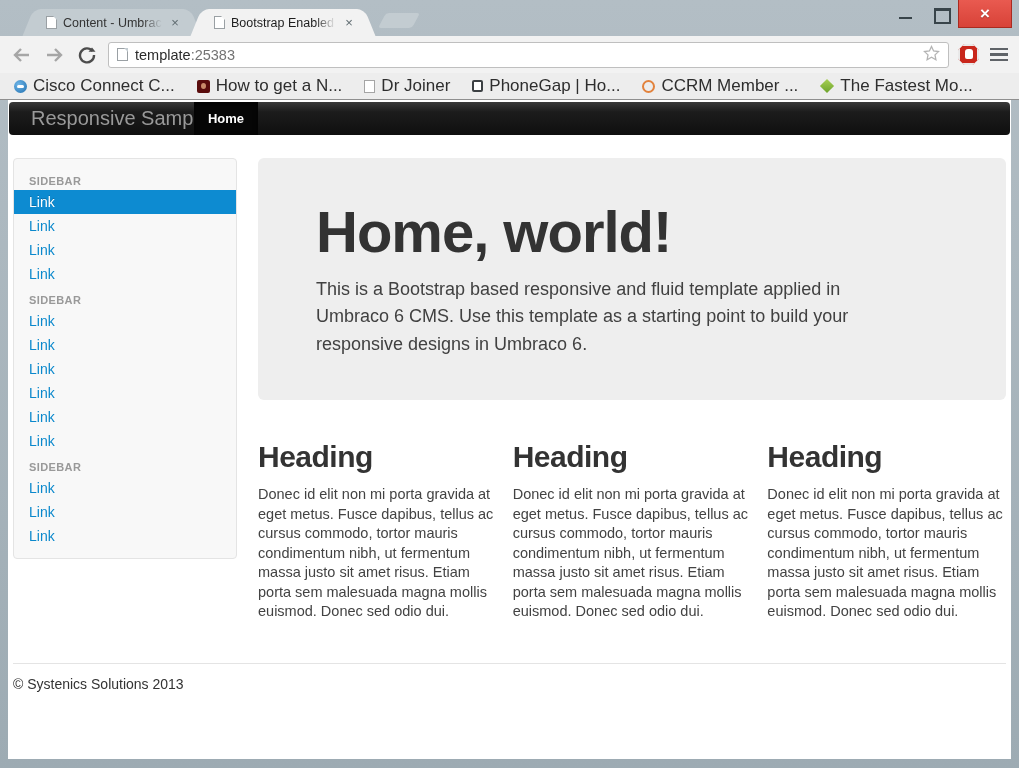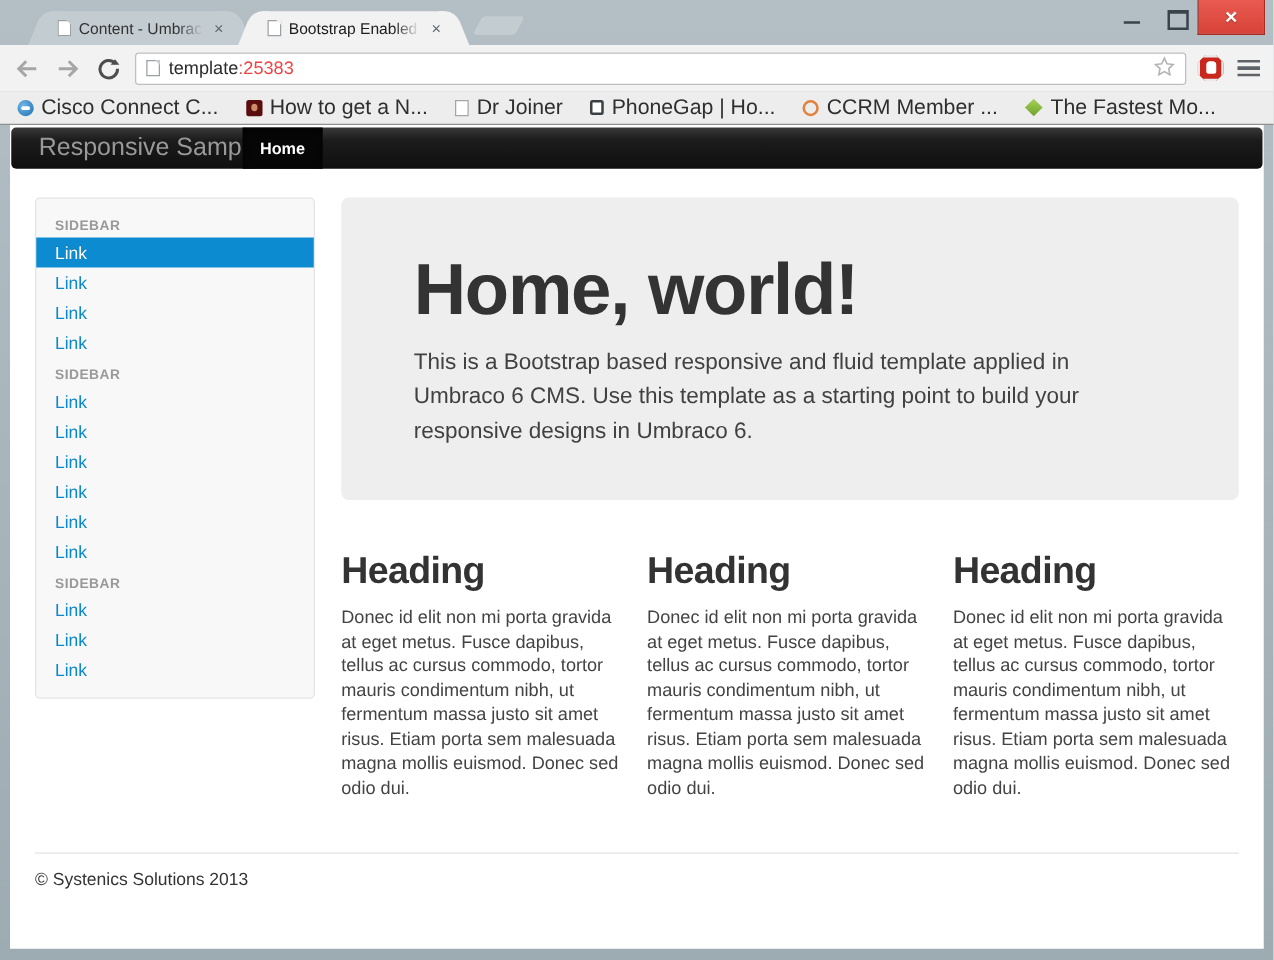--- a/index.html
+++ b/index.html
@@ -27,21 +27,21 @@
   .win-btn { width:34px; height:26px; position:relative; }
   .win-min::after { content:""; position:absolute; left:9px; bottom:7px; width:13px; height:2px; background:#38444a; }
   .win-max::after { content:""; position:absolute; left:10px; top:8px; width:13px; height:11px; border:2px solid #38444a; border-top-width:3px; background:transparent; }
   .win-close { width:54px; height:28px; background:linear-gradient(#e95a50,#d84238); border:1px solid #a92a20; border-top:none; display:flex; align-items:center; justify-content:center; color:#fff; font-size:17px; font-weight:bold; text-shadow:0 1px 1px rgba(0,0,0,.3); }
 
   
   .toolbar { height:37px; background:#f2f2f2; display:flex; align-items:center; padding:0 9px; gap:9px; position:relative; z-index:2; }
   .navbtn { display:flex; align-items:center; justify-content:center; width:24px; height:24px; }
   .omnibox { flex:1; height:26px; background:#fff; border:1px solid #bfbfbf; border-radius:3px; display:flex; align-items:center; gap:7px; padding:0 8px; font-size:14.5px; }
   .url-host { color:#2b2b2b; }
-  .url-port { color:#ef4444; }
+  .url-port { color:#737373; }
   .star { margin-left:auto; }
   .adblock { width:21px; height:21px; background:#c9271c; border-radius:3px; clip-path:polygon(30% 0,70% 0,100% 30%,100% 70%,70% 100%,30% 100%,0 70%,0 30%); position:relative; box-shadow:inset 0 0 0 2px #e9e9e9; }
   .adblock::after { content:""; position:absolute; left:7px; top:5px; width:8px; height:10px; background:#fff; border-radius:3px 3px 2px 2px; }
   .menu-ico { display:flex; flex-direction:column; gap:3px; padding:2px 2px; }
   .menu-ico i { display:block; width:18px; height:2.5px; background:#5f6368; }
 
   
   .bookmarks { height:27px; background:#ededed; border-bottom:1px solid #8f8f8f; display:flex; align-items:center; padding:0 14px; gap:22px; font-size:17px; color:#2e2e2e; position:relative; z-index:2; }
   .bm { display:flex; align-items:center; gap:6px; white-space:nowrap; }
   .bm-ico { width:13px; height:13px; flex:0 0 auto; }
@@ -54,21 +54,21 @@
   .ico-ring { border-radius:50%; border:2.5px solid #e2823c; background:transparent; }
   .ico-diamond { width:10px; height:10px; background:linear-gradient(135deg,#a8d054,#6da32c); transform:rotate(45deg); margin:0 2px; }
 
   
   .page { margin:0 8px; height:659px; background:#fff; overflow:hidden; position:relative; }
 
   .navbar { margin:2px 1px 0; height:33px; background:linear-gradient(#3a3a3a,#1c1c1c 30%,#0f0f0f); border-radius:4px; position:relative; }
   .brand { position:absolute; left:22px; top:0; line-height:33px; font-size:20px; color:#999; }
   .nav-home { position:absolute; left:185px; top:0; width:64px; height:33px; line-height:33px; text-align:center; color:#fff; font-size:13px; font-weight:bold; background:#060606; box-shadow:inset 0 2px 5px rgba(0,0,0,.7); }
 
-  .container { padding:0 20px; }
+  .container { padding:0 5px; }
   .row { display:flex; gap:21px; margin-top:23px; }
   .sidebar-col { flex:0 0 224px; }
   .well { background:#f8f8f8; border:1px solid #e4e4e4; border-radius:4px; padding:8px 0 10px; }
   .nav-header { padding:8px 15px 3px; font-size:11px; font-weight:bold; color:#999; text-transform:uppercase; letter-spacing:.4px; }
   .slink { display:block; padding:4px 15px; font-size:14px; line-height:16px; color:#0a88cc; text-decoration:none; cursor:pointer; }
   .slink.active { background:#0d8bd1; color:#fff; text-shadow:0 -1px 0 rgba(0,0,0,.2); }
 
   .main-col { flex:1; min-width:0; }
   .hero { background:#eee; border-radius:6px; padding:44px 58px 42px; }
   .hero h1 { font-size:58px; font-weight:bold; color:#333; letter-spacing:-1px; line-height:1.05; margin-bottom:13px; }

